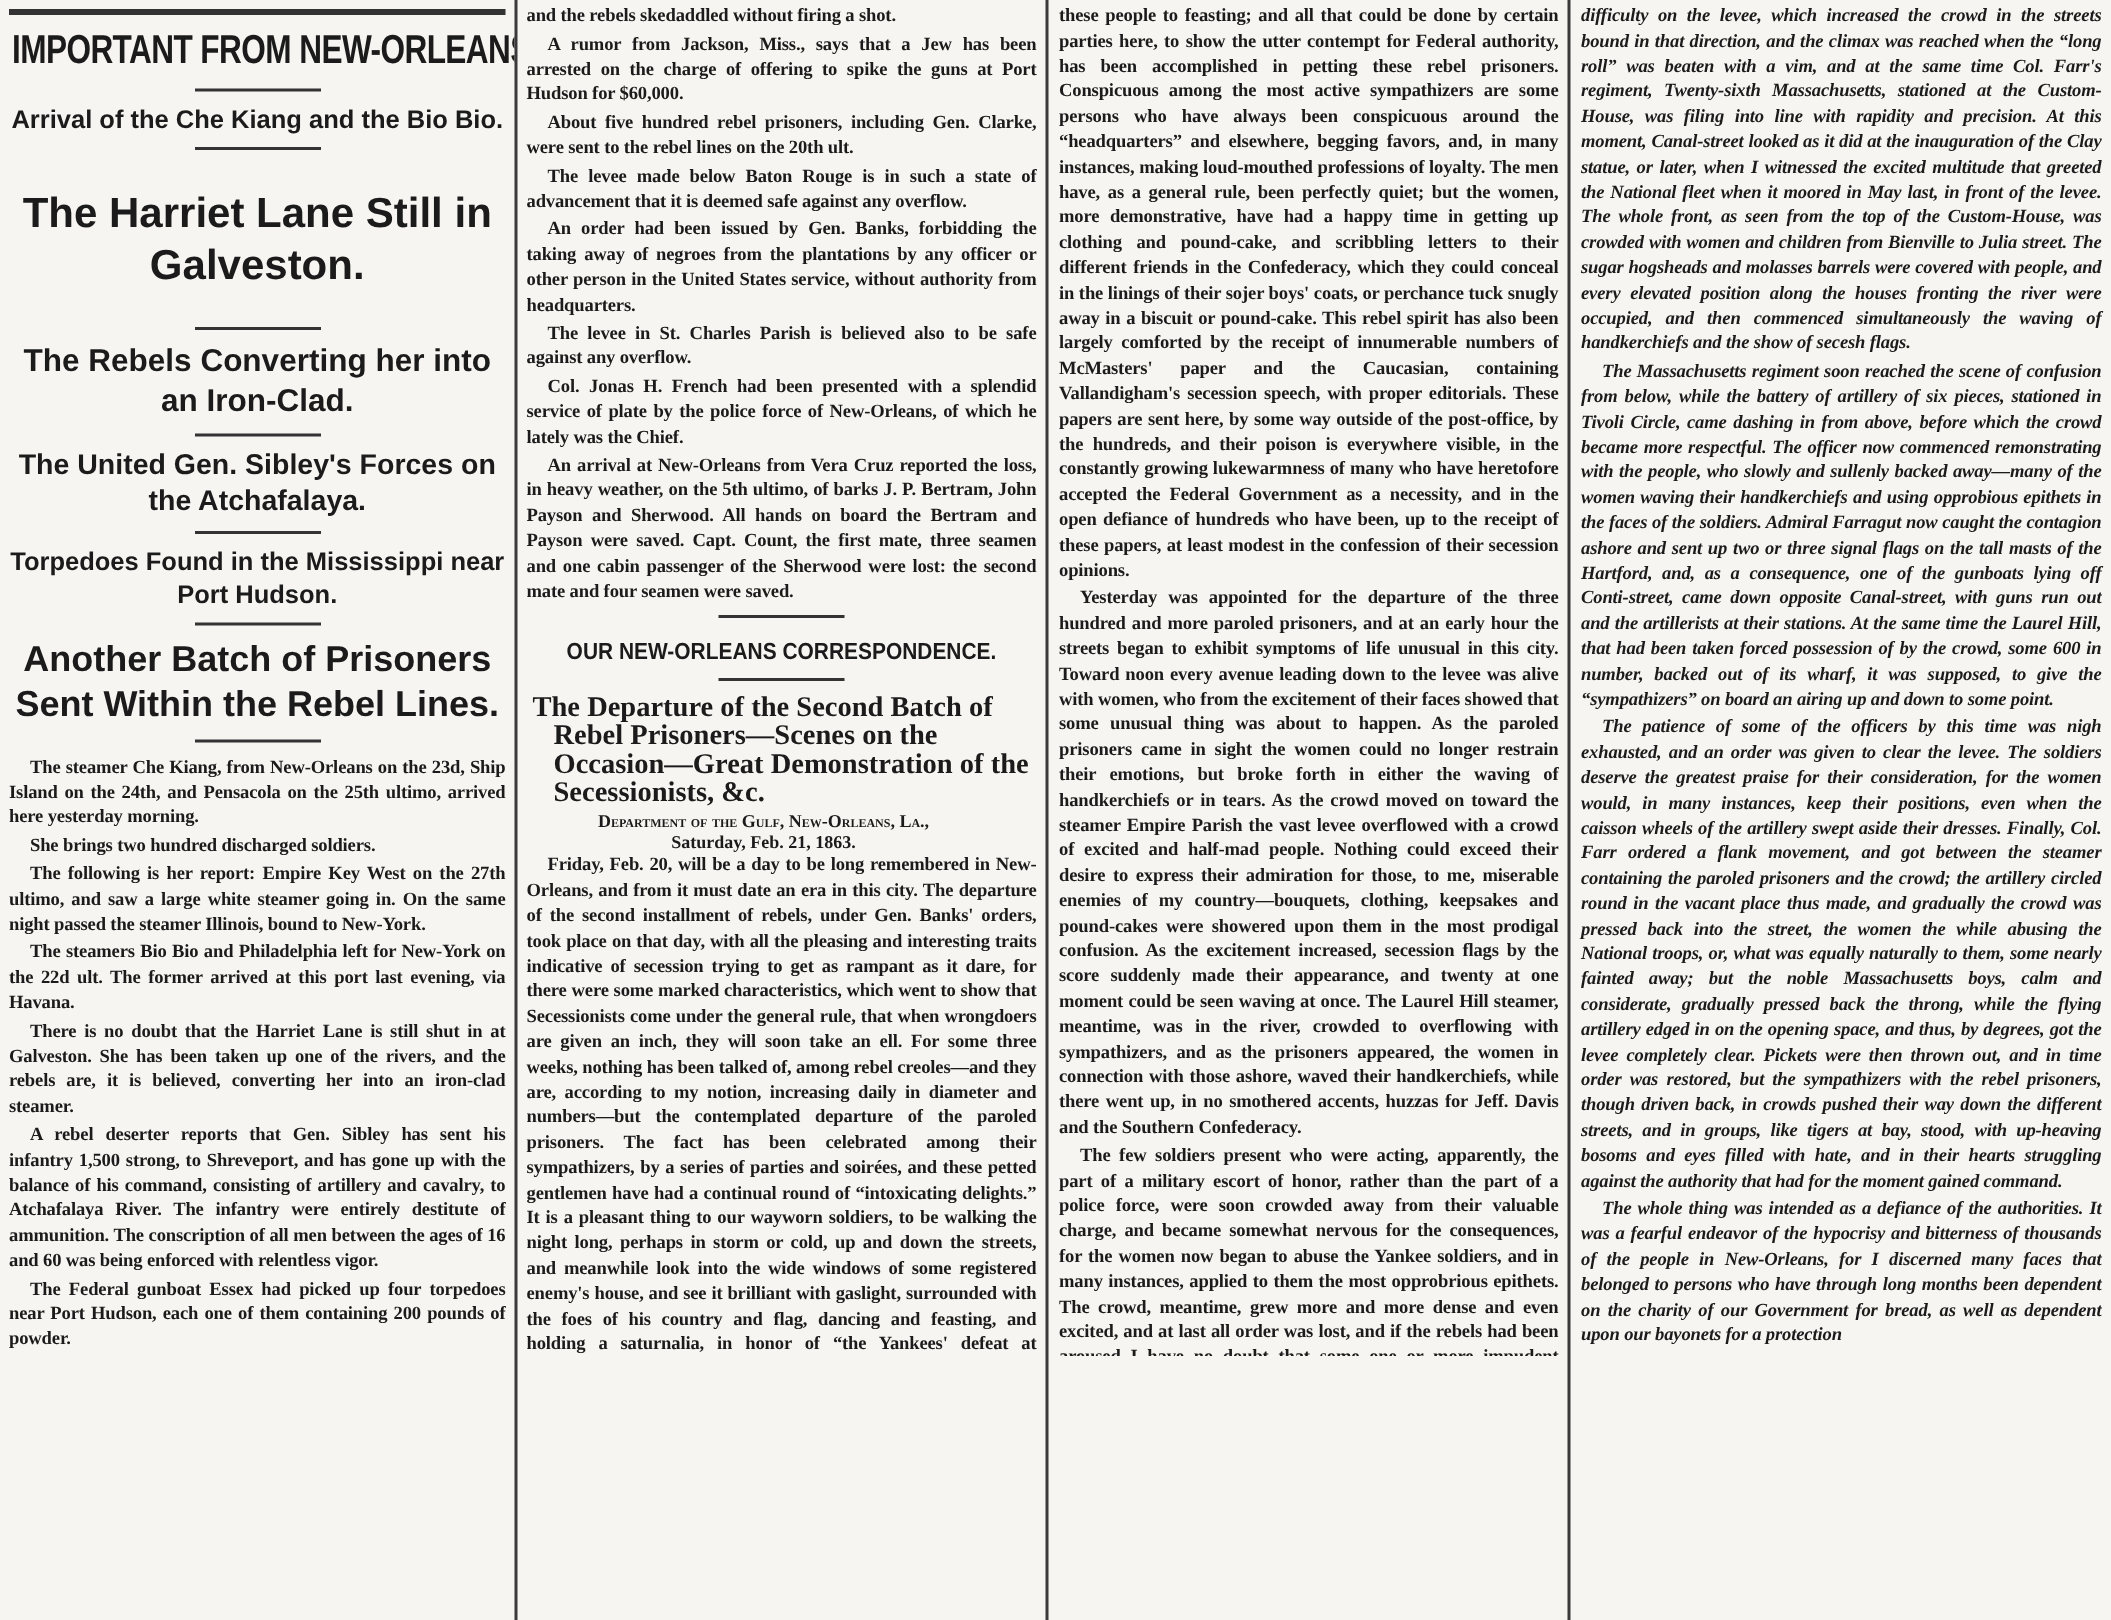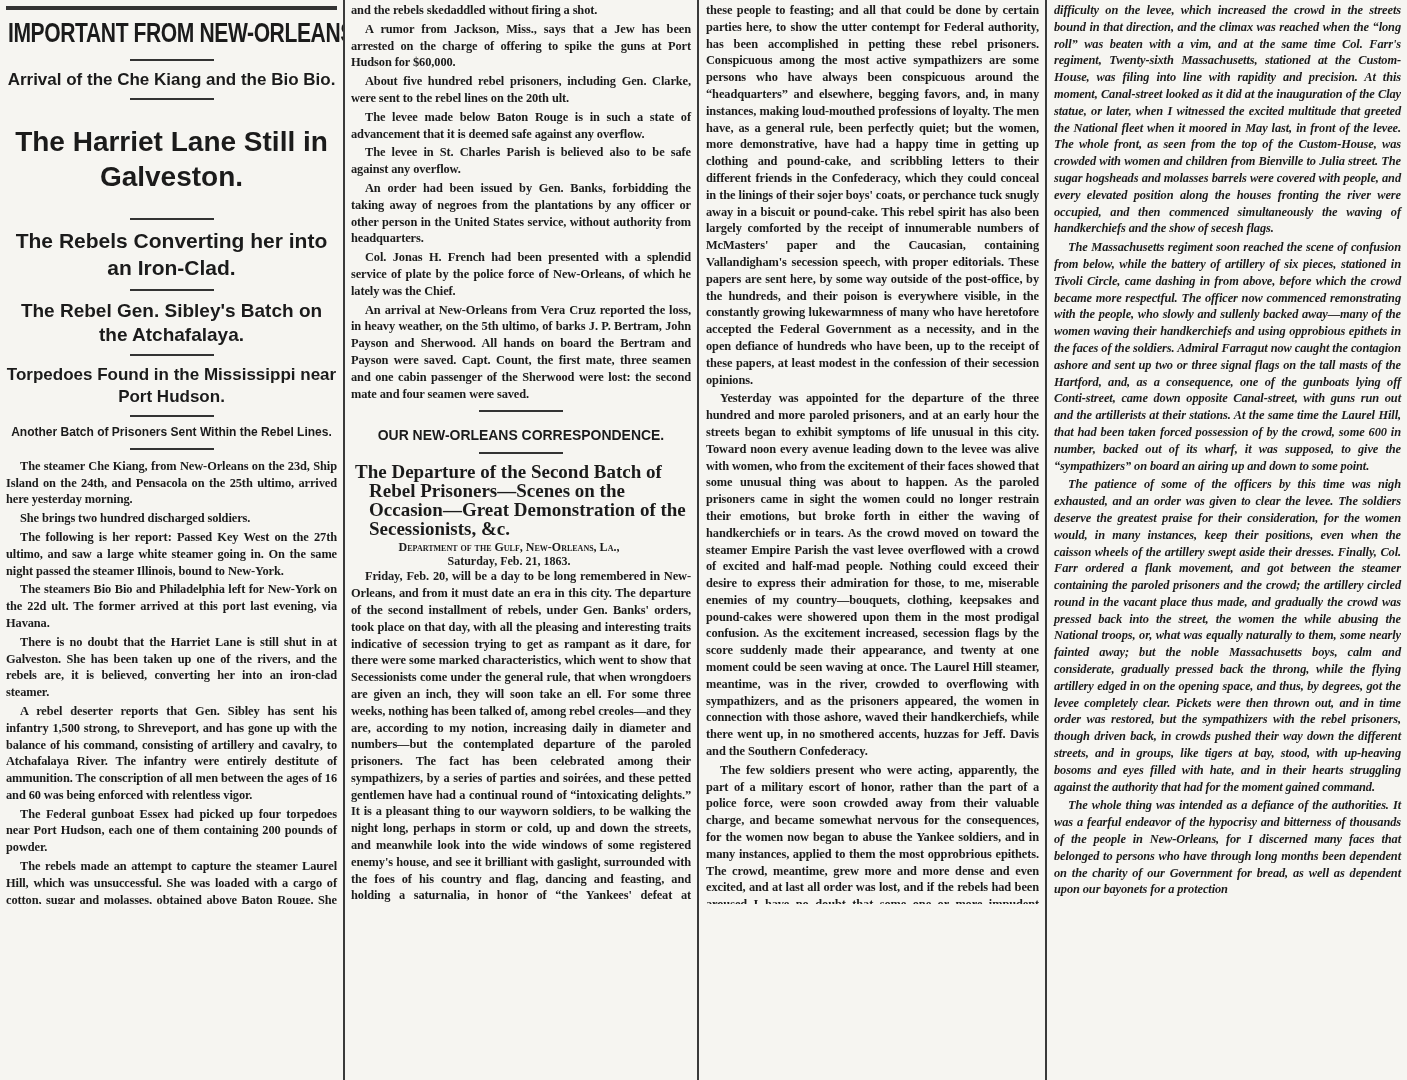--- a/index.html
+++ b/index.html
@@ -32,21 +32,21 @@
   .dash { width: 84px; height: 2px; background: #333; margin: 8px auto; }
   .hl {
     font-family: Liberation Sans, sans-serif;
     font-weight: bold; text-align: center; line-height: 1.25;
   }
   .hl.s1 { font-size: 17px; margin: 6px 0; }
   .hl.s2 { font-size: 28px; margin: 24px 0; }
   .hl.s3 { font-size: 21px; margin: 6px 0; }
   .hl.s4 { font-size: 19px; margin: 6px 0; }
   .hl.s5 { font-size: 17px; margin: 6px 0; }
-  .hl.s6 { font-size: 12px; margin: 6px 0 4px 0; }
+  .hl.s6 { font-size: 24px; margin: 6px 0 4px 0; }
   .p {
     font-size: 12.4px; line-height: 16.8px; text-align: justify;
     text-indent: 14px; margin: 0 0 2px 0; font-weight: bold;
     letter-spacing: -0.1px;
   }
   .p.cont { text-indent: 0; }
   .sechead {
     font-weight: bold; text-align: center; font-size: 15.5px; margin: 14px 0 4px 0;
     font-family: "Liberation Sans", "DejaVu Sans", sans-serif; transform: scaleX(0.9);
   }
@@ -65,45 +65,45 @@
   <div class="col col1">
     <div class="toprule"></div>
     <div class="hl-main">IMPORTANT FROM NEW-ORLEANS.</div>
     <div class="dash"></div>
     <div class="hl s1">Arrival of the Che Kiang and the Bio Bio.</div>
     <div class="dash"></div>
     <div class="hl s2">The Harriet Lane Still in Galveston.</div>
     <div class="dash"></div>
     <div class="hl s3">The Rebels Converting her into an Iron-Clad.</div>
     <div class="dash"></div>
-    <div class="hl s4">The Rebel Gen. Sibley's Batch on the Atchafalaya.</div>
+    <div class="hl s4">The United Gen. Sibley's Forces on the Atchafalaya.</div>
     <div class="dash"></div>
     <div class="hl s5">Torpedoes Found in the Mississippi near Port Hudson.</div>
     <div class="dash"></div>
     <div class="hl s6">Another Batch of Prisoners Sent Within the Rebel Lines.</div>
     <div class="dash"></div>
     <p class="p">The steamer Che Kiang, from New-Orleans on the 23d, Ship Island on the 24th, and Pensacola on the 25th ultimo, arrived here yesterday morning.</p>
     <p class="p">She brings two hundred discharged soldiers.</p>
-    <p class="p">The following is her report: Passed Key West on the 27th ultimo, and saw a large white steamer going in. On the same night passed the steamer Illinois, bound to New-York.</p>
+    <p class="p">The following is her report: Empire Key West on the 27th ultimo, and saw a large white steamer going in. On the same night passed the steamer Illinois, bound to New-York.</p>
     <p class="p">The steamers Bio Bio and Philadelphia left for New-York on the 22d ult. The former arrived at this port last evening, via Havana.</p>
     <p class="p">There is no doubt that the Harriet Lane is still shut in at Galveston. She has been taken up one of the rivers, and the rebels are, it is believed, converting her into an iron-clad steamer.</p>
     <p class="p">A rebel deserter reports that Gen. Sibley has sent his infantry 1,500 strong, to Shreveport, and has gone up with the balance of his command, consisting of artillery and cavalry, to Atchafalaya River. The infantry were entirely destitute of ammunition. The conscription of all men between the ages of 16 and 60 was being enforced with relentless vigor.</p>
     <p class="p">The Federal gunboat Essex had picked up four torpedoes near Port Hudson, each one of them containing 200 pounds of powder.</p>
     <p class="p">The rebels made an attempt to capture the steamer Laurel Hill, which was unsuccessful. She was loaded with a cargo of cotton, sugar and molasses, obtained above Baton Rouge. She ventured too near Port Hudson, and the rebels placed two batteries of artillery below her. The Essex went to her assistance</p>
   </div>
 
   <div class="rule r1"></div>
 
   <div class="col col2">
     <p class="p cont">and the rebels skedaddled without firing a shot.</p>
     <p class="p">A rumor from Jackson, Miss., says that a Jew has been arrested on the charge of offering to spike the guns at Port Hudson for $60,000.</p>
     <p class="p">About five hundred rebel prisoners, including Gen. Clarke, were sent to the rebel lines on the 20th ult.</p>
     <p class="p">The levee made below Baton Rouge is in such a state of advancement that it is deemed safe against any overflow.</p>
+    <p class="p">An order had been issued by Gen. Banks, forbidding the taking away of negroes from the plantations by any officer or other person in the United States service, without authority from headquarters.</p>
     <p class="p">The levee in St. Charles Parish is believed also to be safe against any overflow.</p>
-    <p class="p">An order had been issued by Gen. Banks, forbidding the taking away of negroes from the plantations by any officer or other person in the United States service, without authority from headquarters.</p>
     <p class="p">Col. Jonas H. French had been presented with a splendid service of plate by the police force of New-Orleans, of which he lately was the Chief.</p>
     <p class="p">An arrival at New-Orleans from Vera Cruz reported the loss, in heavy weather, on the 5th ultimo, of barks J. P. Bertram, John Payson and Sherwood. All hands on board the Bertram and Payson were saved. Capt. Count, the first mate, three seamen and one cabin passenger of the Sherwood were lost: the second mate and four seamen were saved.</p>
     <div class="dash"></div>
     <div class="sechead">OUR NEW-ORLEANS CORRESPONDENCE.</div>
     <div class="dash"></div>
     <div class="subhead">The Departure of the Second Batch of Rebel Prisoners—Scenes on the Occasion—Great Demonstration of the Secessionists, &amp;c.</div>
     <div class="dateline">
       <div class="dept">Department of the Gulf, New-Orleans, La.,</div>
       <div>Saturday, Feb. 21, 1863.</div>
     </div>

